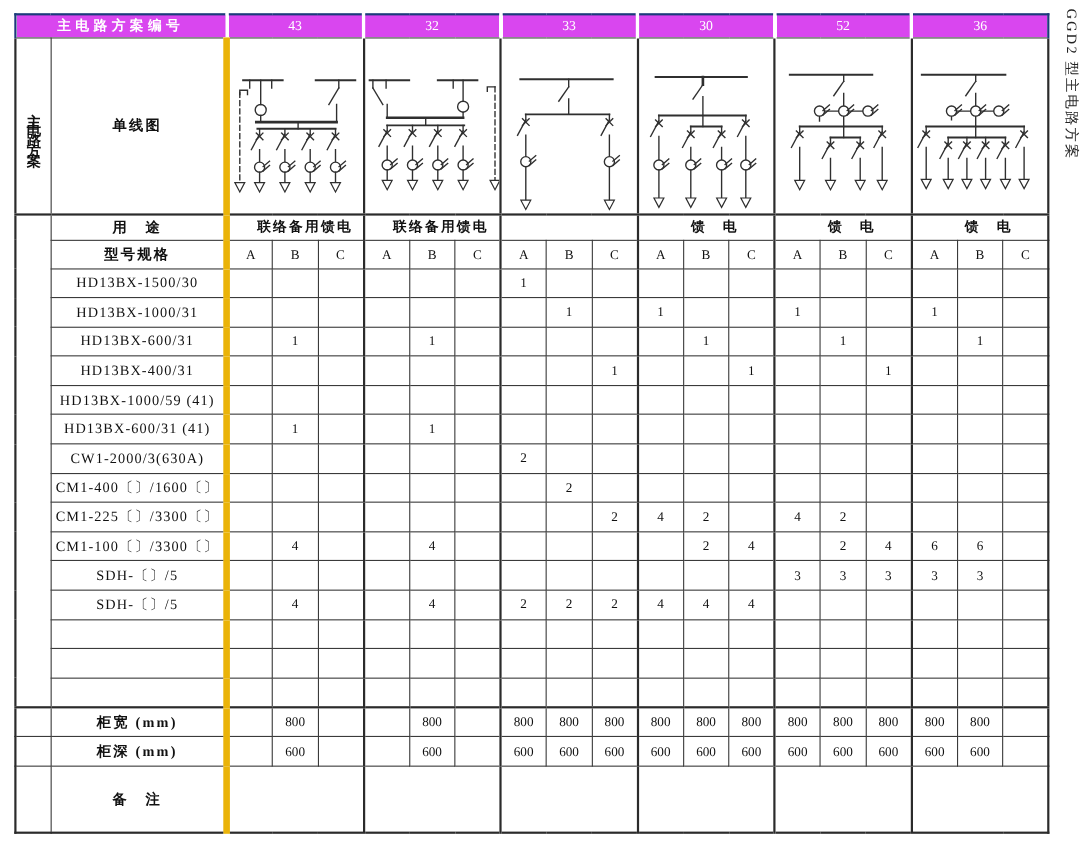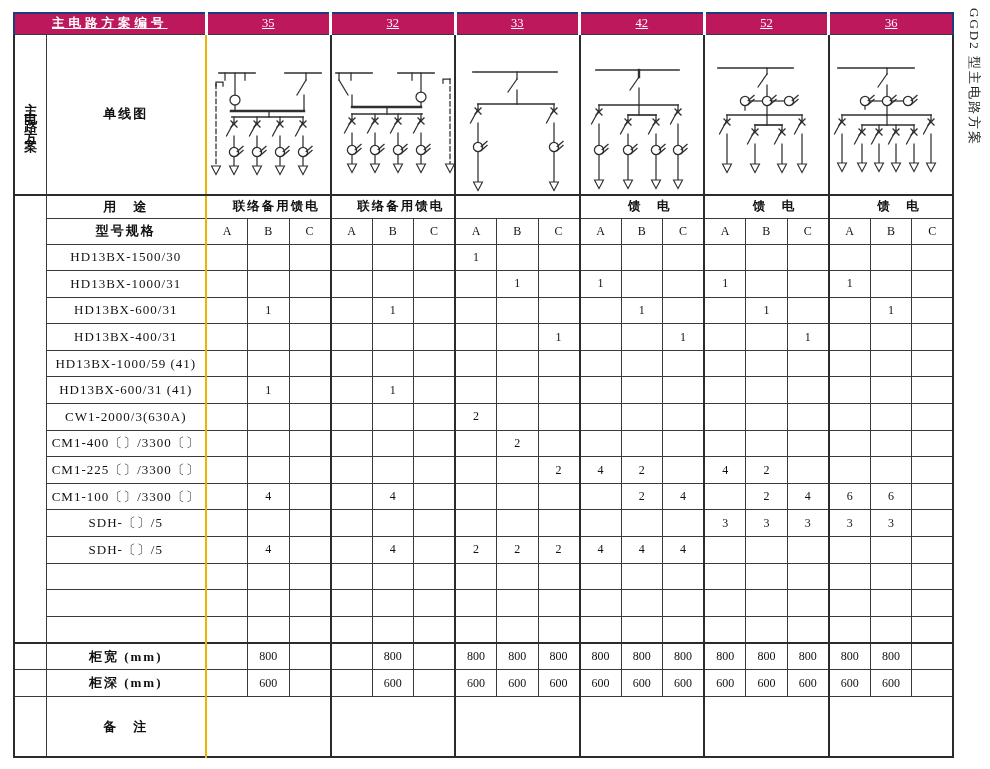--- a/index.html
+++ b/index.html
@@ -9,36 +9,36 @@
 
   
   table.main{position:absolute;left:13px;top:12px;width:939px;
              border-collapse:collapse;table-layout:fixed;
              border:2px solid #2b2b2b;}
   td,th{border:1px solid #3a3a3a;padding:0;margin:0;text-align:center;
         vertical-align:middle;font-size:12px;overflow:hidden;white-space:nowrap;}
 
   
   tr.r-head{height:21px;}
-  th.hd{background:#be185d;color:#fff;font-weight:bold;border:none;
-        border-top:2px solid #1c3b7b;border-right:3px solid #fff;text-decoration:underline;}
+  th.hd{background:#d946ef;color:#fff;font-weight:bold;border:none;
+        border-top:2px solid #1c3b7b;border-right:3px solid #fff;}
   th.hd.first{border-left:2px solid #1c3b7b;letter-spacing:4px;font-size:12.5px;}
   th.hd.last{border-right:2px solid #1c3b7b;}
   th.hd.num{font-weight:normal;font-size:12.5px;}
 
   
   tr.r-diag{height:161px;}
   tr.r-diag>td{border-bottom:2px solid #2b2b2b;}
   td.vcell{writing-mode:vertical-rl;text-orientation:upright;
            font-weight:bold;font-size:13px;letter-spacing:9px;}
   td.diag svg{display:block;margin:0 auto;}
 
   
   .sb{border-left-width:2px;border-left-color:#2b2b2b;}
-  .lbl{border-right:2px solid #eab308;}
+  .lbl{border-right:6px solid #eab308;}
   .narrow{border-right:1px solid #3a3a3a;}
 
   
   tr.r-usage{height:23px;}
   tr.r-spec{height:26px;}
   tr.r-comp{height:26.6px;}
   tr.r-dim{height:27px;}
   tr.r-remark{height:60px;}
   tr.r-top>td{border-top:2px solid #2b2b2b;}
 
@@ -105,24 +105,24 @@
       <col style="width:41.5px">
         <col style="width:41.5px">
         <col style="width:41.5px">
       <col style="width:41.5px">
         <col style="width:41.5px">
         <col style="width:41.5px">
     </colgroup>
     <tbody id="grid">
       <tr class="r-head">
         <th class="hd first" colspan="2">主电路方案编号</th>
-        <th class="hd num" colspan="3">35</th>
+        <th class="hd num" colspan="3">43</th>
         <th class="hd num" colspan="3">32</th>
         <th class="hd num" colspan="3">33</th>
-        <th class="hd num" colspan="3">42</th>
+        <th class="hd num" colspan="3">30</th>
         <th class="hd num" colspan="3">52</th>
         <th class="hd num last" colspan="3">36</th>
       </tr>
 
       <tr class="r-diag">
         <td class="vcell">主电路方案</td>
         <td class="lbl zh">单线图</td>
 
         <td class="diag sb" colspan="3">
           <svg class="dg" width="124" height="158" viewBox="0 0 124 158">
@@ -498,21 +498,21 @@
           <td class="val"></td>
           <td class="val"></td>
           <td class="val sb"></td>
           <td class="val"></td>
           <td class="val"></td>
           <td class="val sb"></td>
           <td class="val"></td>
           <td class="val"></td>
         </tr>
         <tr class="r-comp">
-          <td class="lbl mdl">CM1-400〔〕/3300〔〕</td>
+          <td class="lbl mdl">CM1-400〔〕/1600〔〕</td>
           <td class="val sb"></td>
           <td class="val"></td>
           <td class="val"></td>
           <td class="val sb"></td>
           <td class="val"></td>
           <td class="val"></td>
           <td class="val sb"></td>
           <td class="val">2</td>
           <td class="val"></td>
           <td class="val sb"></td>

